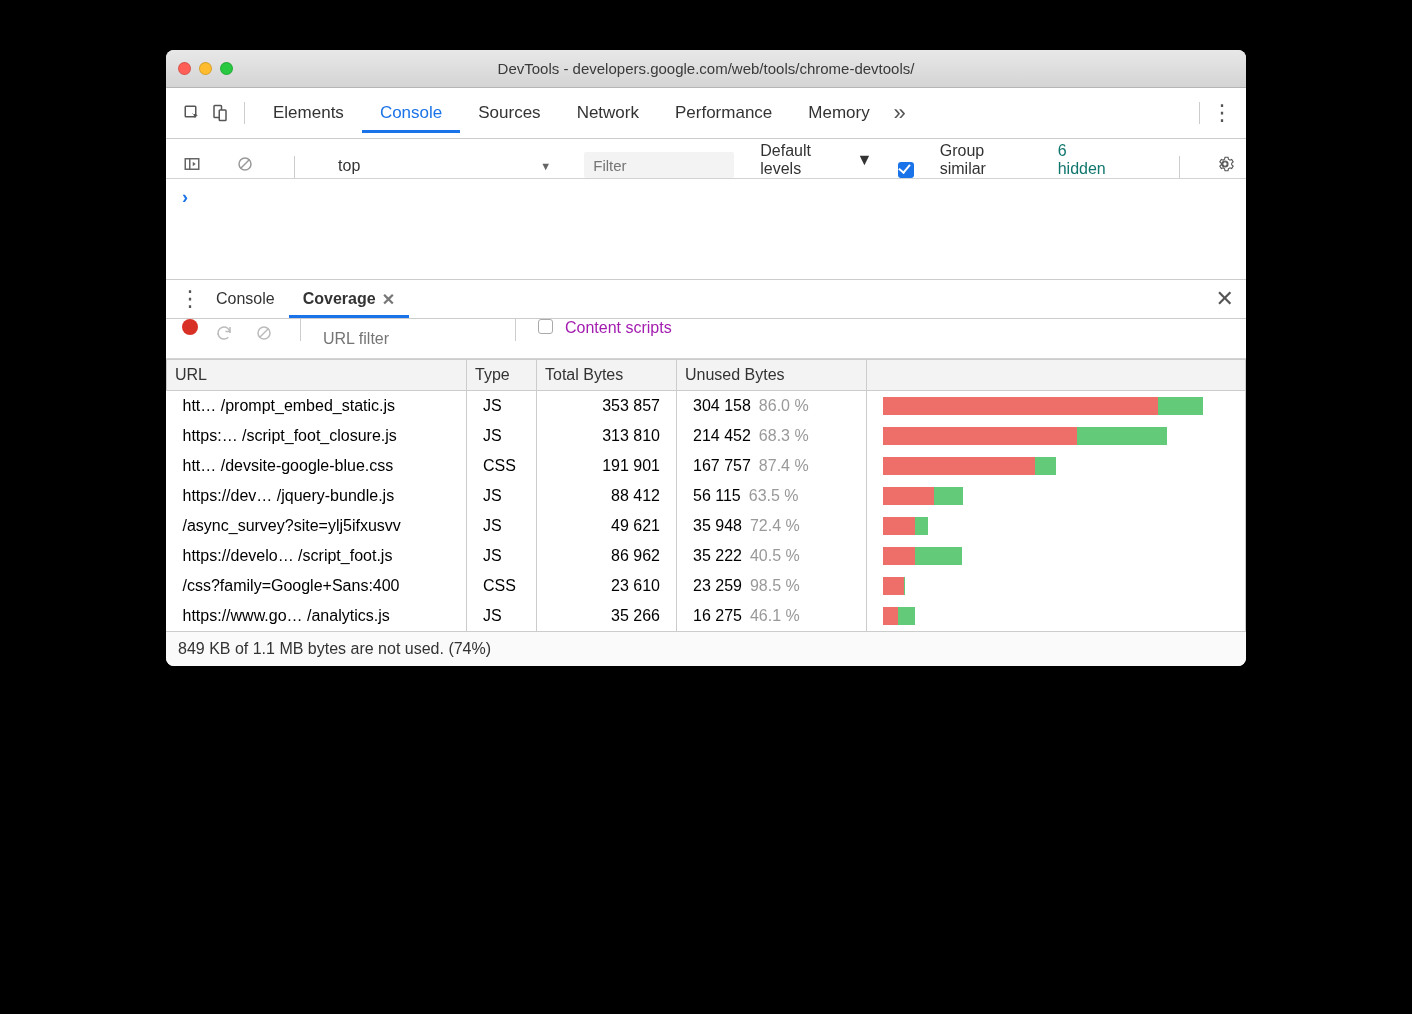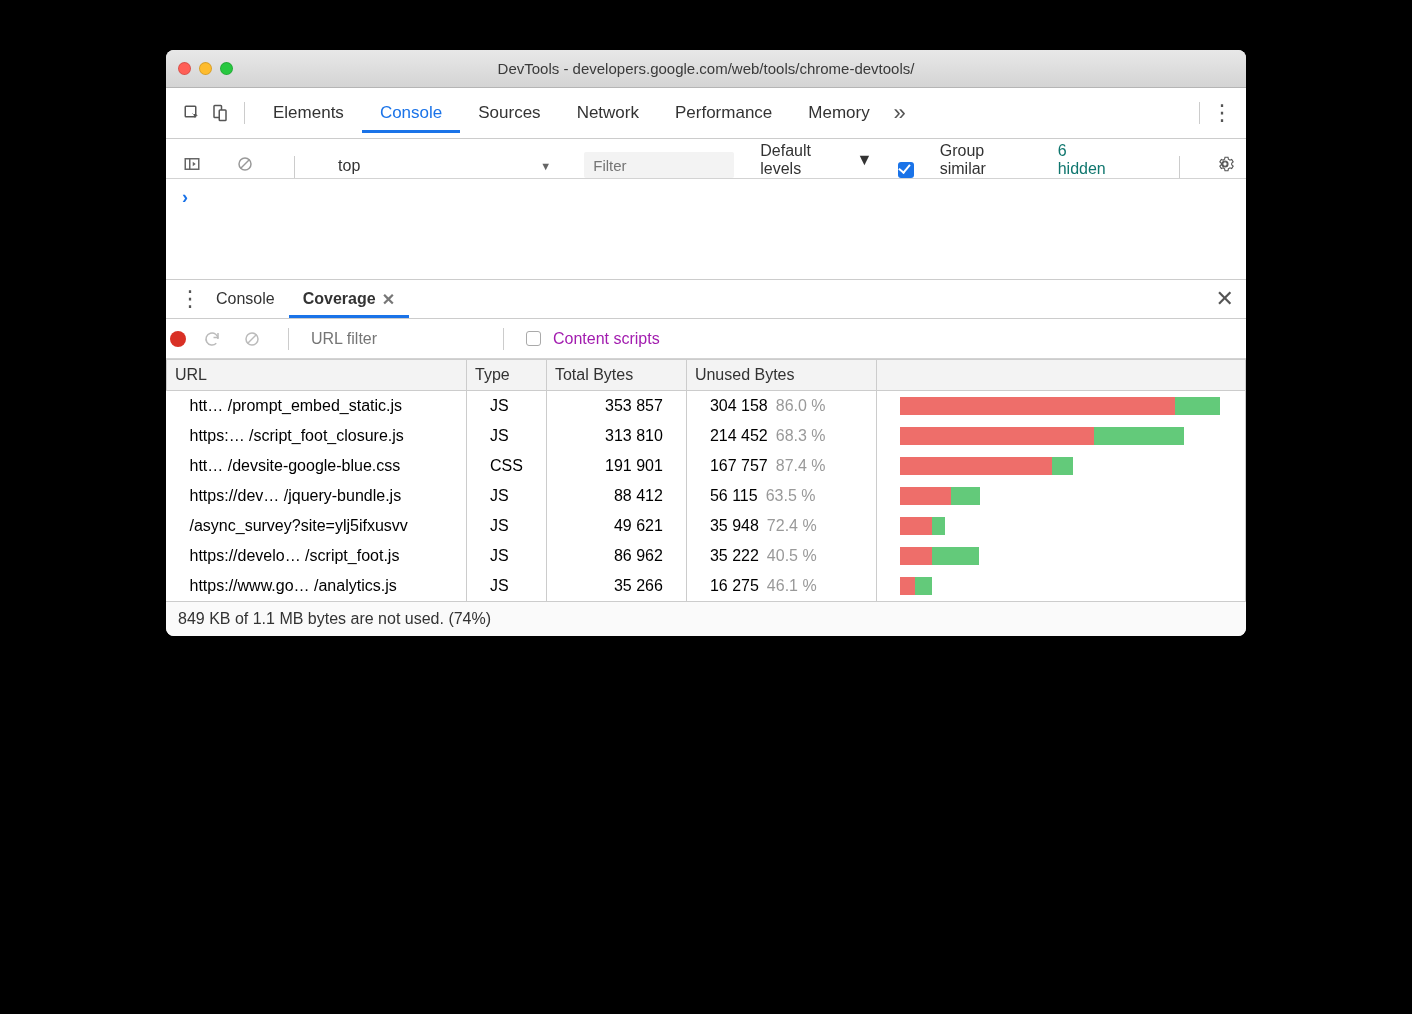--- a/index.html
+++ b/index.html
@@ -61,35 +61,35 @@
   .prompt { color:#1a73e8; font-weight:bold; font-size:18px;}
   .drawer-tabs {
     height: 40px; display:flex; align-items:center; padding: 0 12px; gap: 0;
     border-top: 1px solid #ccc; border-bottom: 1px solid #ccc; font-size: 16px; color:#333;
   }
   .dtab { padding: 9px 14px; cursor:pointer; display:flex; align-items:center; gap:6px;}
   .dtab.active { font-weight:600; border-bottom: 3px solid #1a73e8; padding-bottom:6px;}
   .dtab .x { color:#777; font-size:16px; }
   .drawer-tabs .close-x { margin-left:auto; font-size:22px; color:#555; cursor:pointer;}
   .cv-toolbar {
-    height: 40px; display:flex; align-items:center; padding: 0 4px; gap:12px;
+    height: 40px; display:flex; padding: 0 16px; gap:12px;
     border-bottom: 1px solid #d3d3d3; font-size:16px; color:#555;
   }
   .record-dot { width:16px; height:16px; border-radius:50%; background:#d93025; cursor:pointer;}
   .reload-icon { cursor:pointer; color:#999;}
   .clear-icon { cursor:pointer; color:#999;}
   .url-filter-in { border:none; font-size:16px; color:#888; width:170px; outline:none;}
   .chkbox-empty { width:15px; height:15px; border:1px solid #aaa; border-radius:3px; background:#fff;}
   .table { width:100%; border-collapse:collapse; font-size:16px; }
   .table th {
     text-align:left; font-weight:400; background:#f3f3f3; border:1px solid #ccc;
     border-left:none; padding:6px 8px; color:#333;margin-top:36px;
   }
   .table th:first-child { border-left:1px solid #ccc;}
-  .table td { border-right:1px solid #ccc; padding: 6px 23px; vertical-align:middle;}
+  .table td { border-right:1px solid #ccc; padding: 6px 16px; vertical-align:middle;}
   .table tr.row td { border-top: none; }
   .col-url { width: 300px; white-space:nowrap; overflow:hidden; text-overflow:ellipsis;}
   .col-type { width: 70px; }
   .col-total { width: 140px; text-align:right; font-variant-numeric: tabular-nums;}
   .col-unused { width: 190px; font-variant-numeric: tabular-nums;}
   .col-unused .pct { color:#999; margin-left:8px;}
   .col-bar { }
   .bar-wrap { display:flex; height:18px; }
   .bar-red { background:#ee6e6a; height:100%; }
   .bar-green { background:#63ca7a; height:100%; }
@@ -289,20 +289,32 @@
           <td class="col-total">86 962</td>
           <td class="col-unused">35 222<span class="pct">40.5 %</span></td>
           <td class="col-bar">
             <div class="bar-wrap">
               <div class="bar-red" style="width:32.00000000000001px"></div>
               <div class="bar-green" style="width:46.72px"></div>
             </div>
           </td>
         </tr>
         <tr class="row">
+          <td class="col-url">/css?family=Google+Sans:400</td>
+          <td class="col-type">CSS</td>
+          <td class="col-total">23 610</td>
+          <td class="col-unused">23 259<span class="pct">98.5 %</span></td>
+          <td class="col-bar">
+            <div class="bar-wrap">
+              <div class="bar-red" style="width:21.12px"></div>
+              <div class="bar-green" style="width:0.32px"></div>
+            </div>
+          </td>
+        </tr>
+        <tr class="row">
           <td class="col-url">https://www.go… /analytics.js</td>
           <td class="col-type">JS</td>
           <td class="col-total">35 266</td>
           <td class="col-unused">16 275<span class="pct">46.1 %</span></td>
           <td class="col-bar">
             <div class="bar-wrap">
               <div class="bar-red" style="width:14.719999999999999px"></div>
               <div class="bar-green" style="width:17.28px"></div>
             </div>
           </td>

